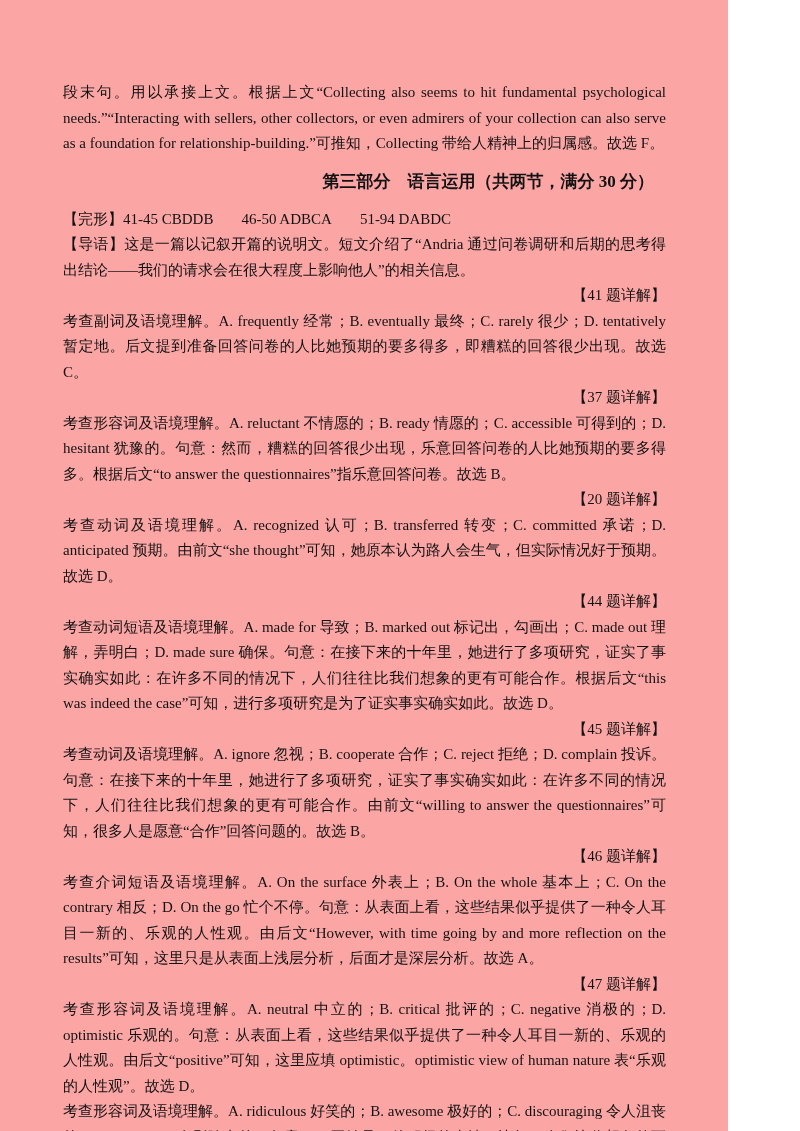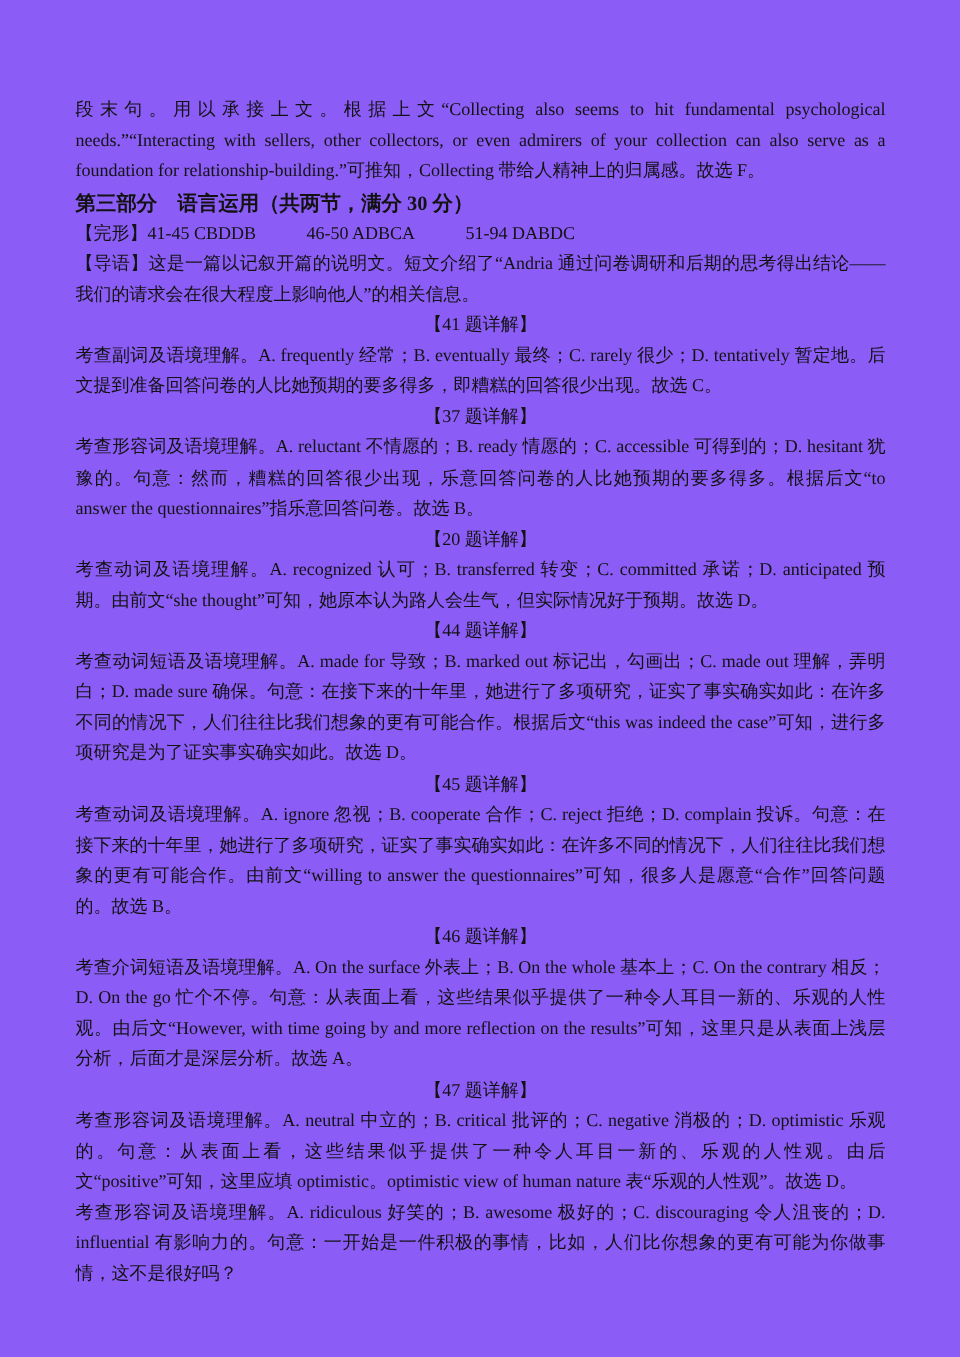--- a/index.html
+++ b/index.html
@@ -2,54 +2,54 @@
 <html><head>
 <meta charset="utf-8">
 <style>
   html, body {
     margin: 0;
     padding: 0;
     background: #ffffff;
   }
   .page {
     position: relative;
-    width: 800px;
+    width: 728px;
     height: 1131px;
     box-sizing: border-box;
     padding: 80px 62px 0 63px;
-    background: #8b5cf6;
+    background: #fca5a5;
     color: #121212;
     font-family: "Liberation Serif", "DejaVu Serif", serif;
     font-size: 15px;
     line-height: 25.5px;
     text-align: justify;
     overflow: hidden;
   }
   .para {
     margin: 0;
   }
   .heading {
-    margin: 0;
+    margin: 12px;
     font-size: 17px;
     font-weight: bold;
     line-height: 26px;
-    text-align: left;
+    text-align: right;
   }
   .answers-line {
     text-align: left;
     white-space: nowrap;
   }
   .answers-line .grp + .grp {
-    margin-left: 42px;
+    margin-left: 28px;
   }
   .expl {
     margin: 0;
   }
   .expl .title {
-    text-align: center;
+    text-align: right;
   }
 </style>
 </head>
 <body>
 
 <div class="page">
 
   <p class="para">段末句。用以承接上文。根据上文“Collecting also seems to hit fundamental psychological needs.”“Interacting with sellers, other collectors, or even admirers of your collection can also serve as a foundation for relationship-building.”可推知，Collecting 带给人精神上的归属感。故选 F。</p>
 
   <h2 class="heading">第三部分　语言运用（共两节，满分 30 分）</h2>

